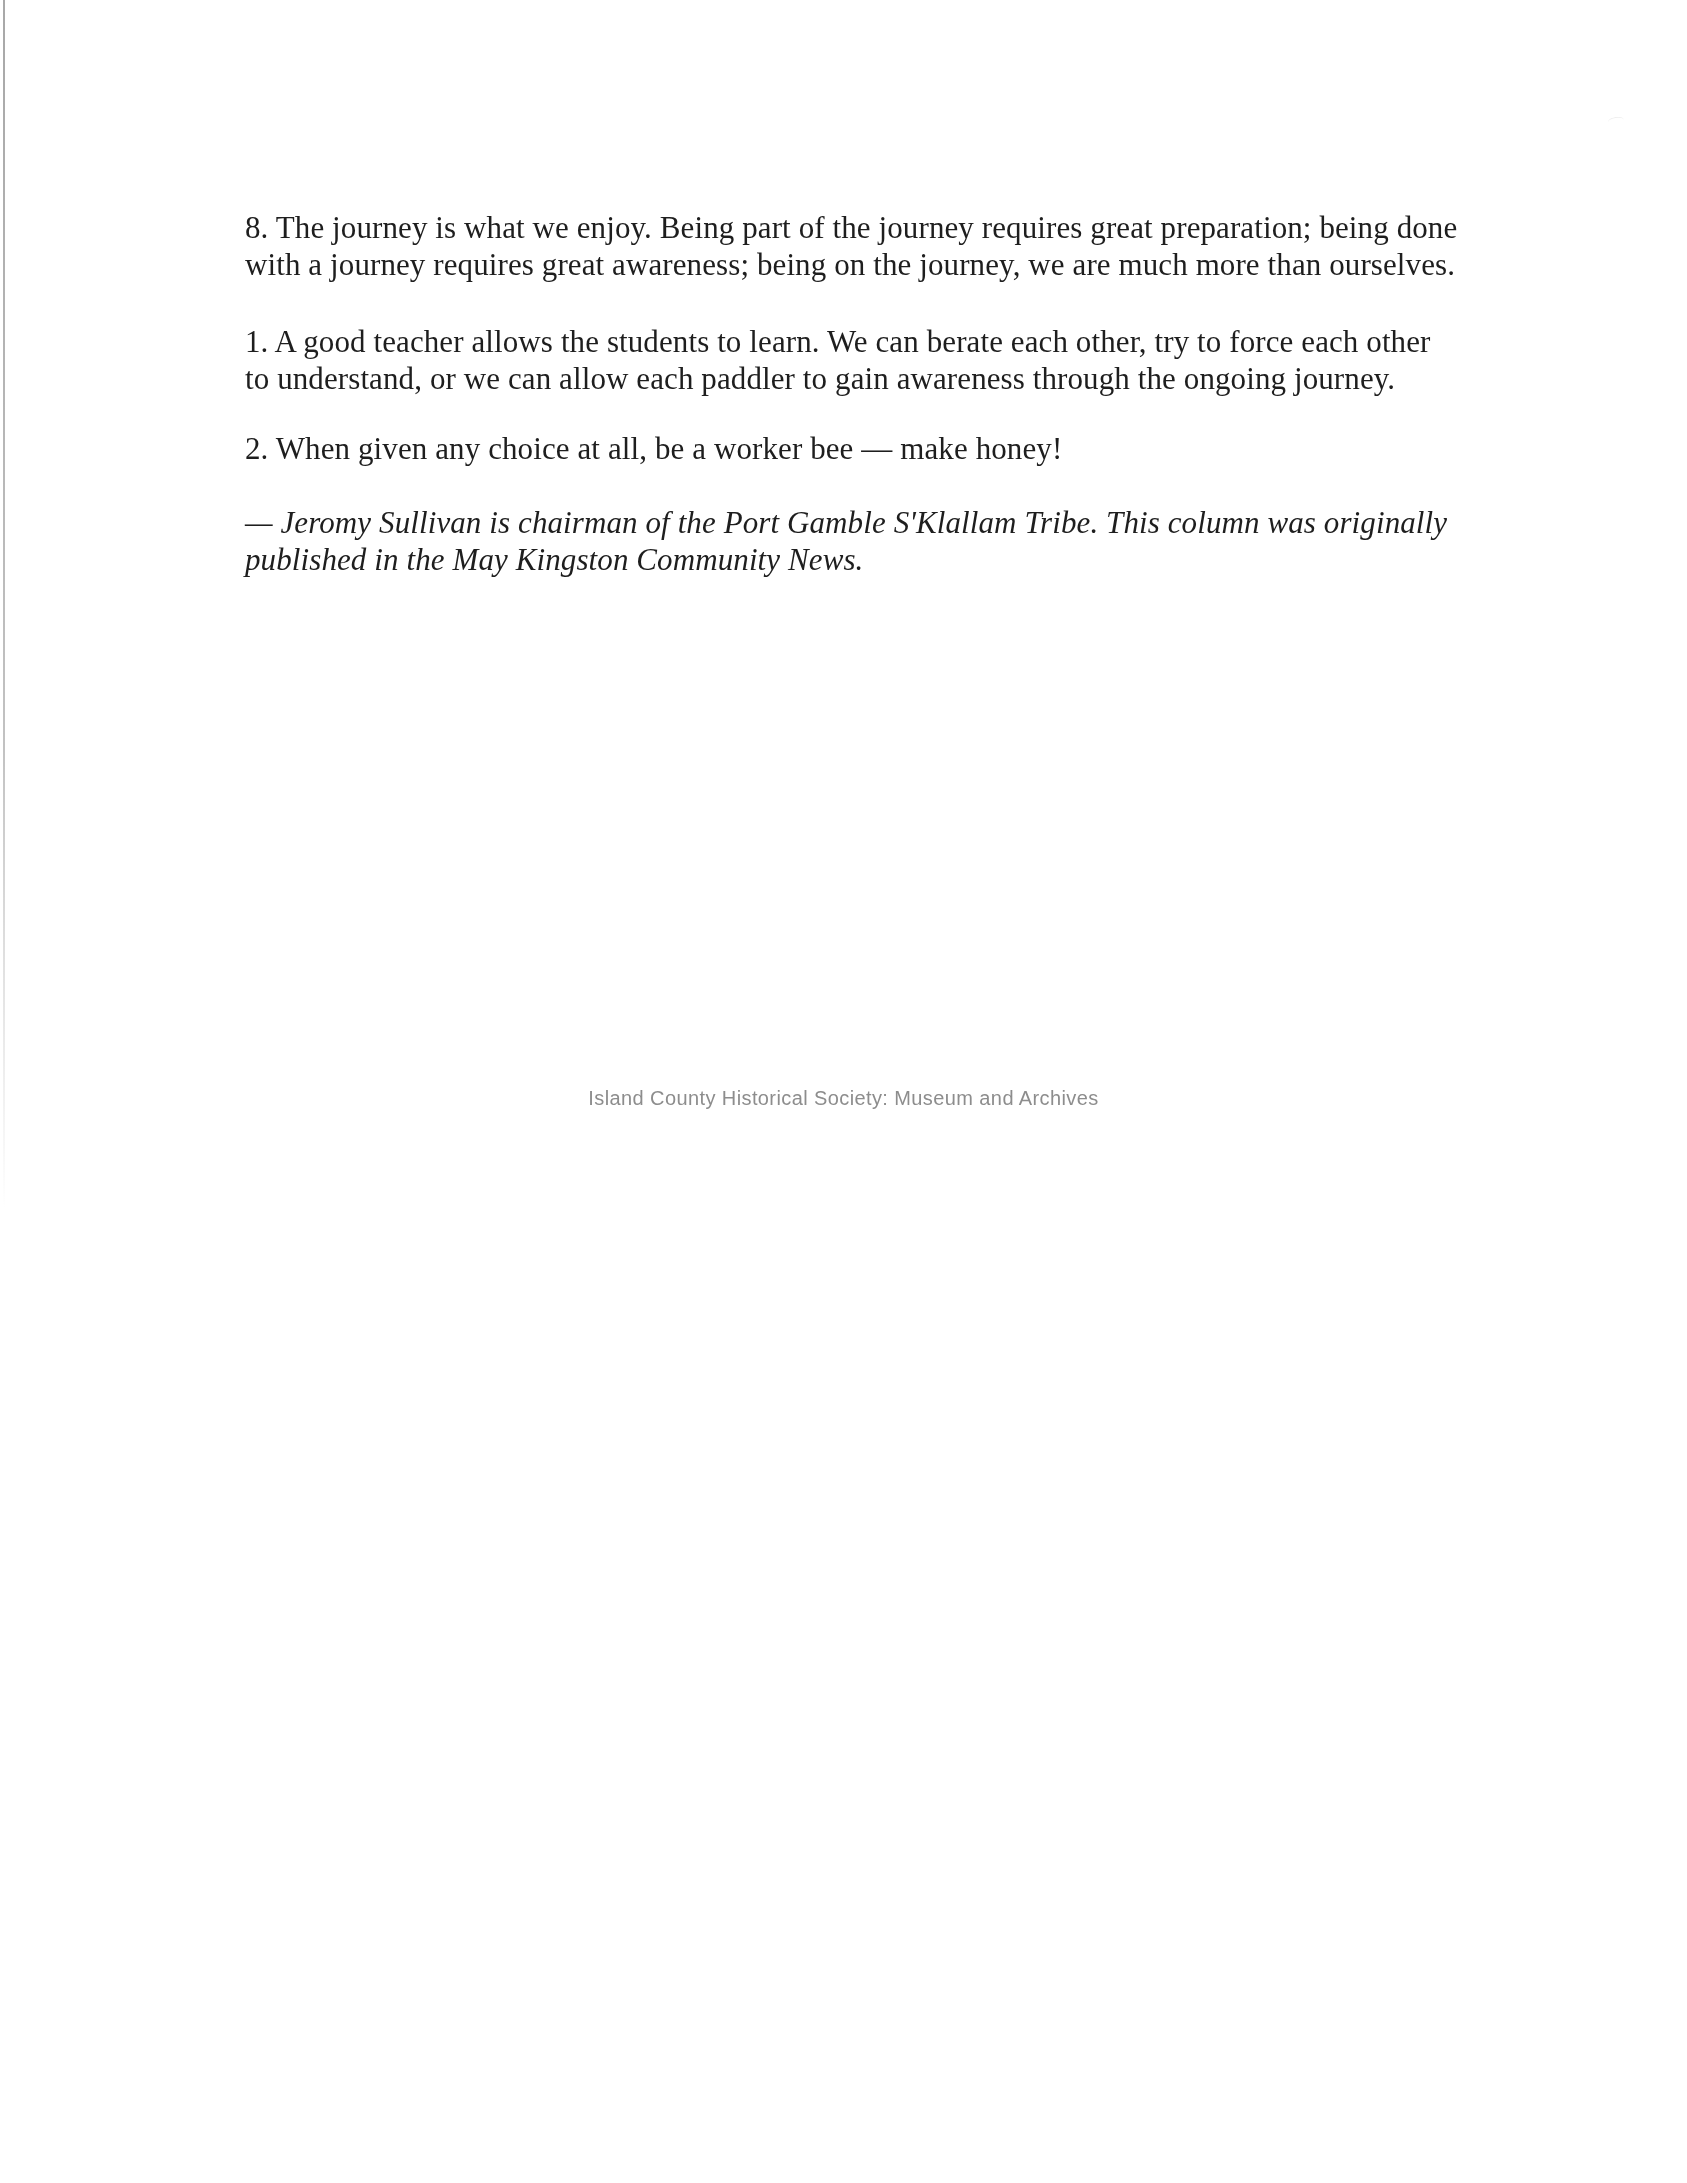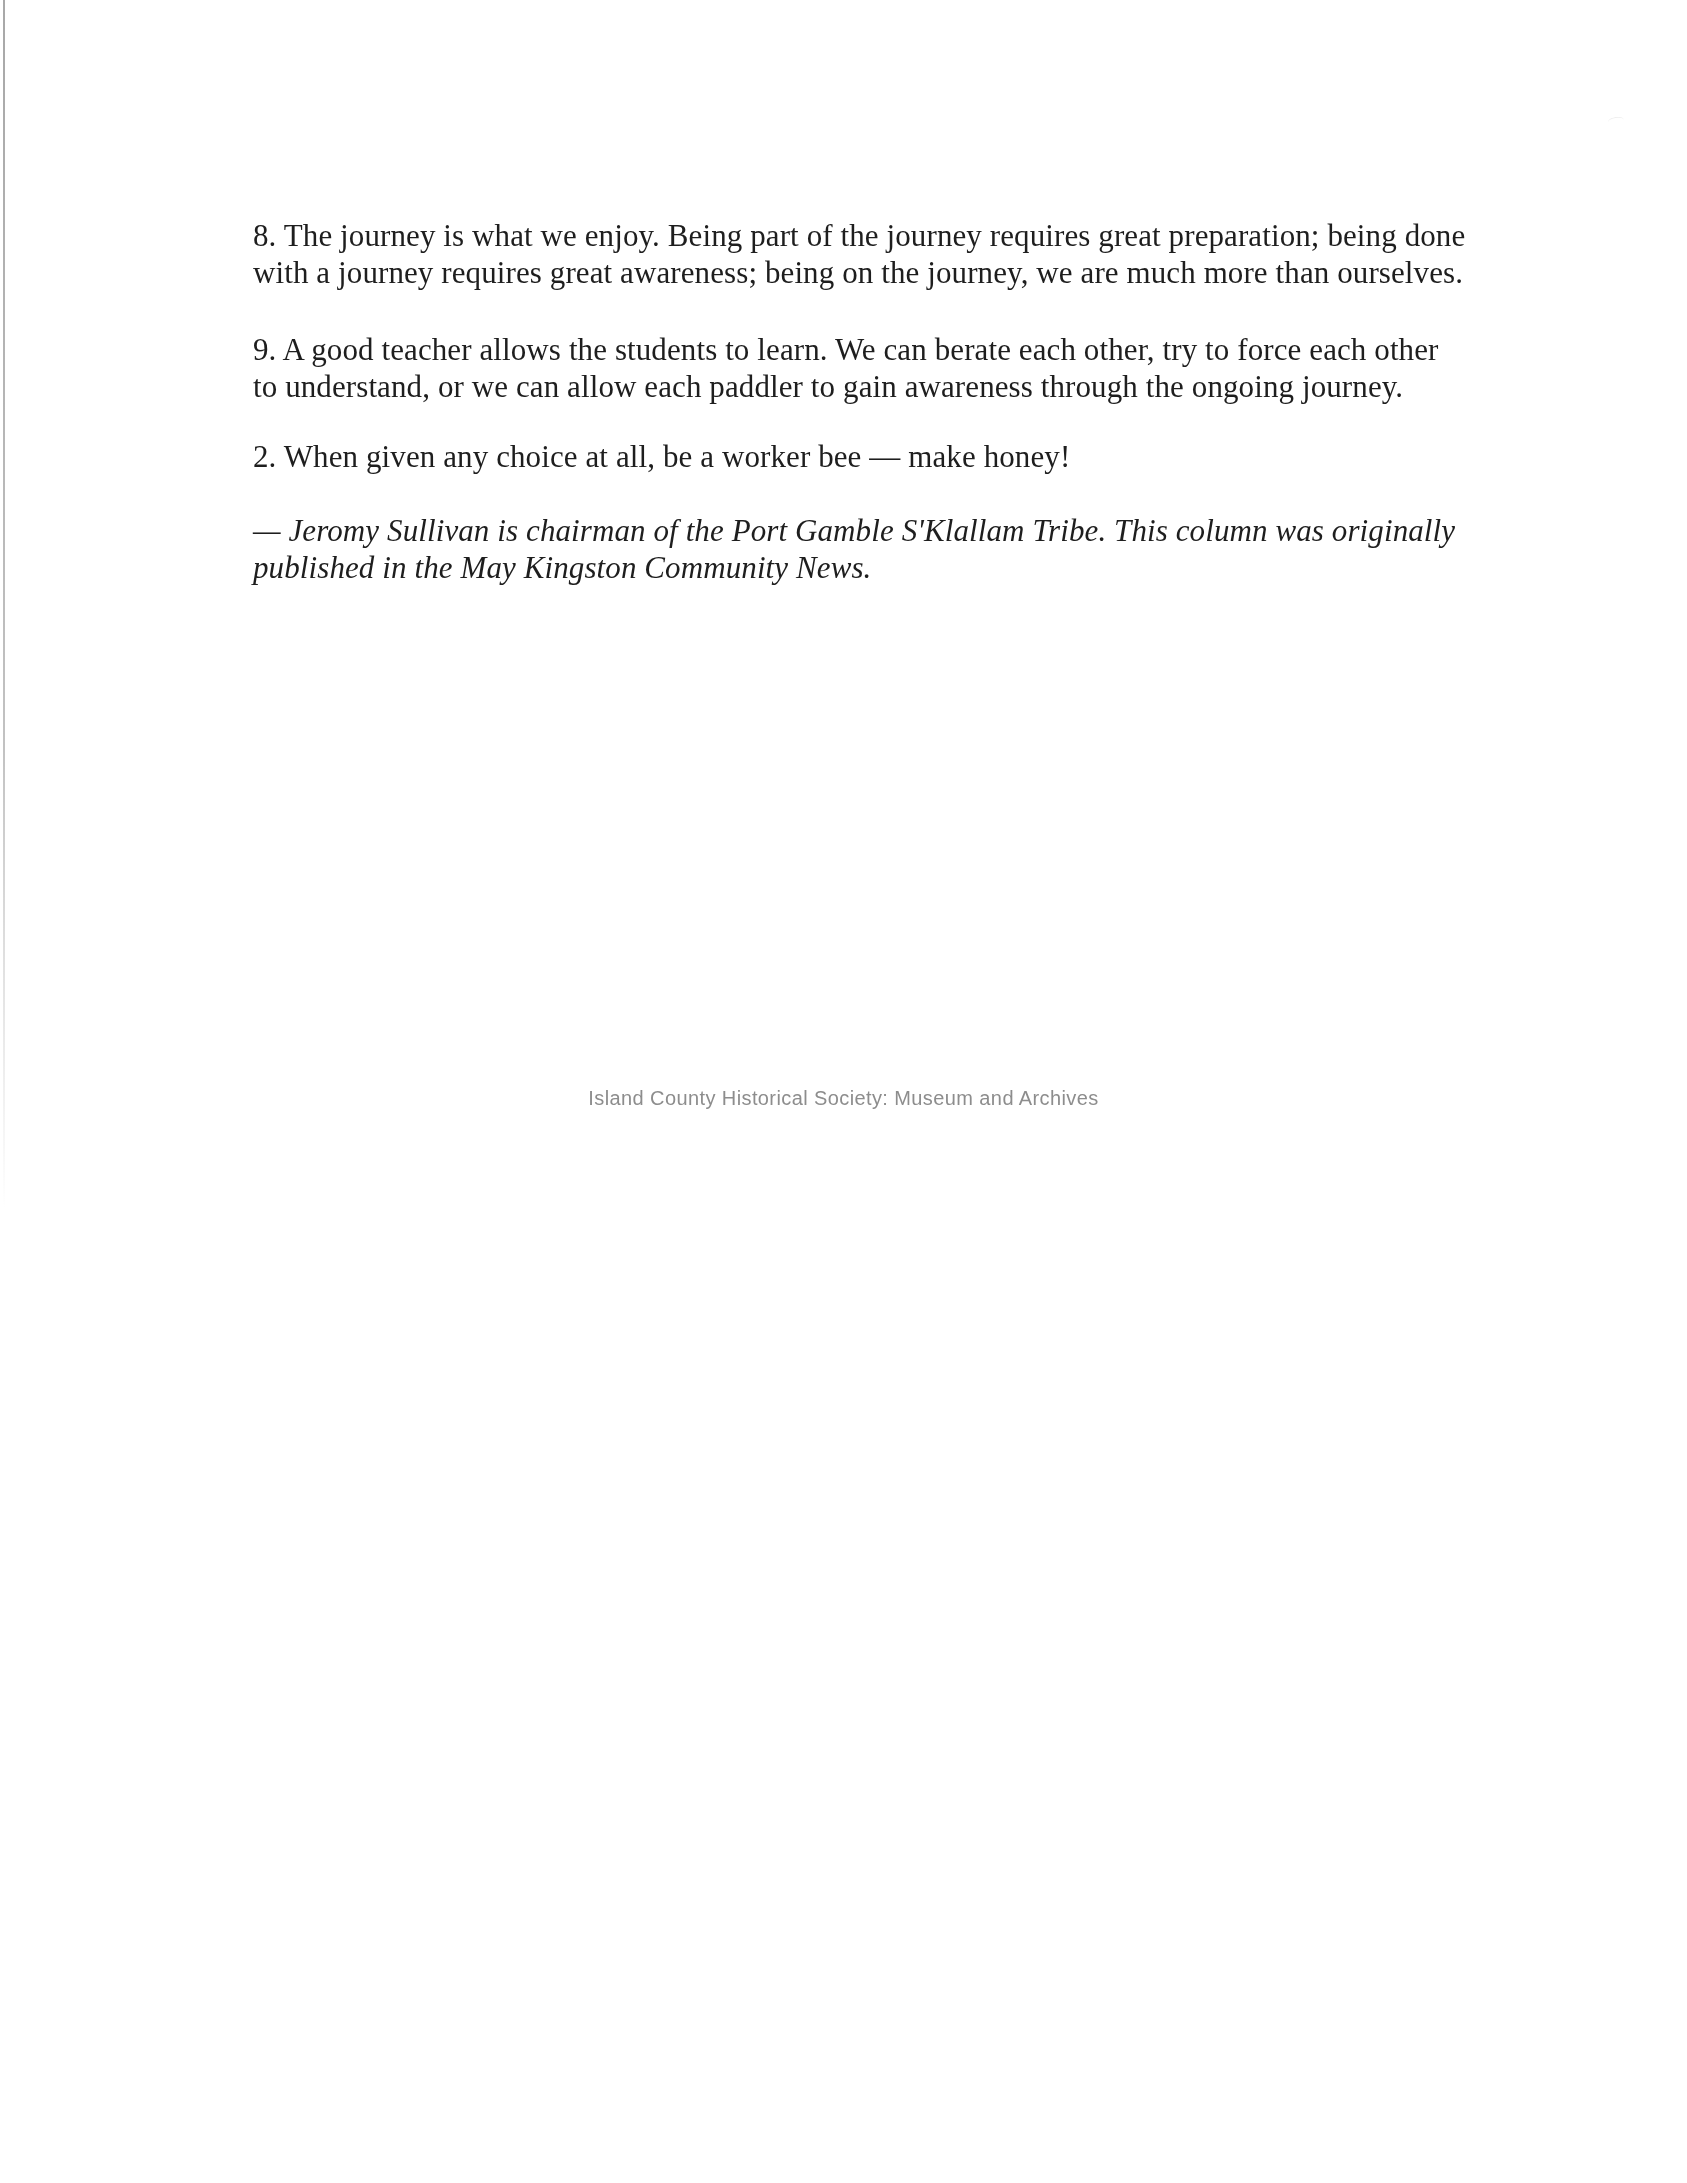--- a/index.html
+++ b/index.html
@@ -42,21 +42,21 @@
   }
   .content {
     position: absolute;
     left: 237px;
     top: 0;
     width: 1234px;
   }
   .para {
     position: absolute;
     left: 0;
-    margin: 16px;
+    margin: 8px;
     width: 100%;
     font-size: 31px;
     line-height: 37px;
     color: #1e1e1e;
     white-space: pre-line;
     letter-spacing: 0.1px;
   }
   .p8  { top: 201px; }
   .p9  { top: 315px; }
   .p10 { top: 422px; }
@@ -81,21 +81,21 @@
 <body>
 
 <div class="page">
   <div class="scan-line"></div>
   <div class="scan-smudge"></div>
 
   <div class="content">
     <p class="para p8">8. The journey is what we enjoy. Being part of the journey requires great preparation; being done
 with a journey requires great awareness; being on the journey, we are much more than ourselves.</p>
 
-    <p class="para p9">9. A good teacher allows the students to learn. We can berate each other, try to force each other
+    <p class="para p9">1. A good teacher allows the students to learn. We can berate each other, try to force each other
 to understand, or we can allow each paddler to gain awareness through the ongoing journey.</p>
 
     <p class="para p10">2. When given any choice at all, be a worker bee — make honey!</p>
 
     <p class="para byline">— Jeromy Sullivan is chairman of the Port Gamble S'Klallam Tribe. This column was originally
 published in the May Kingston Community News.</p>
   </div>
 
   <div class="watermark">Island County Historical Society: Museum and Archives</div>
 </div>

